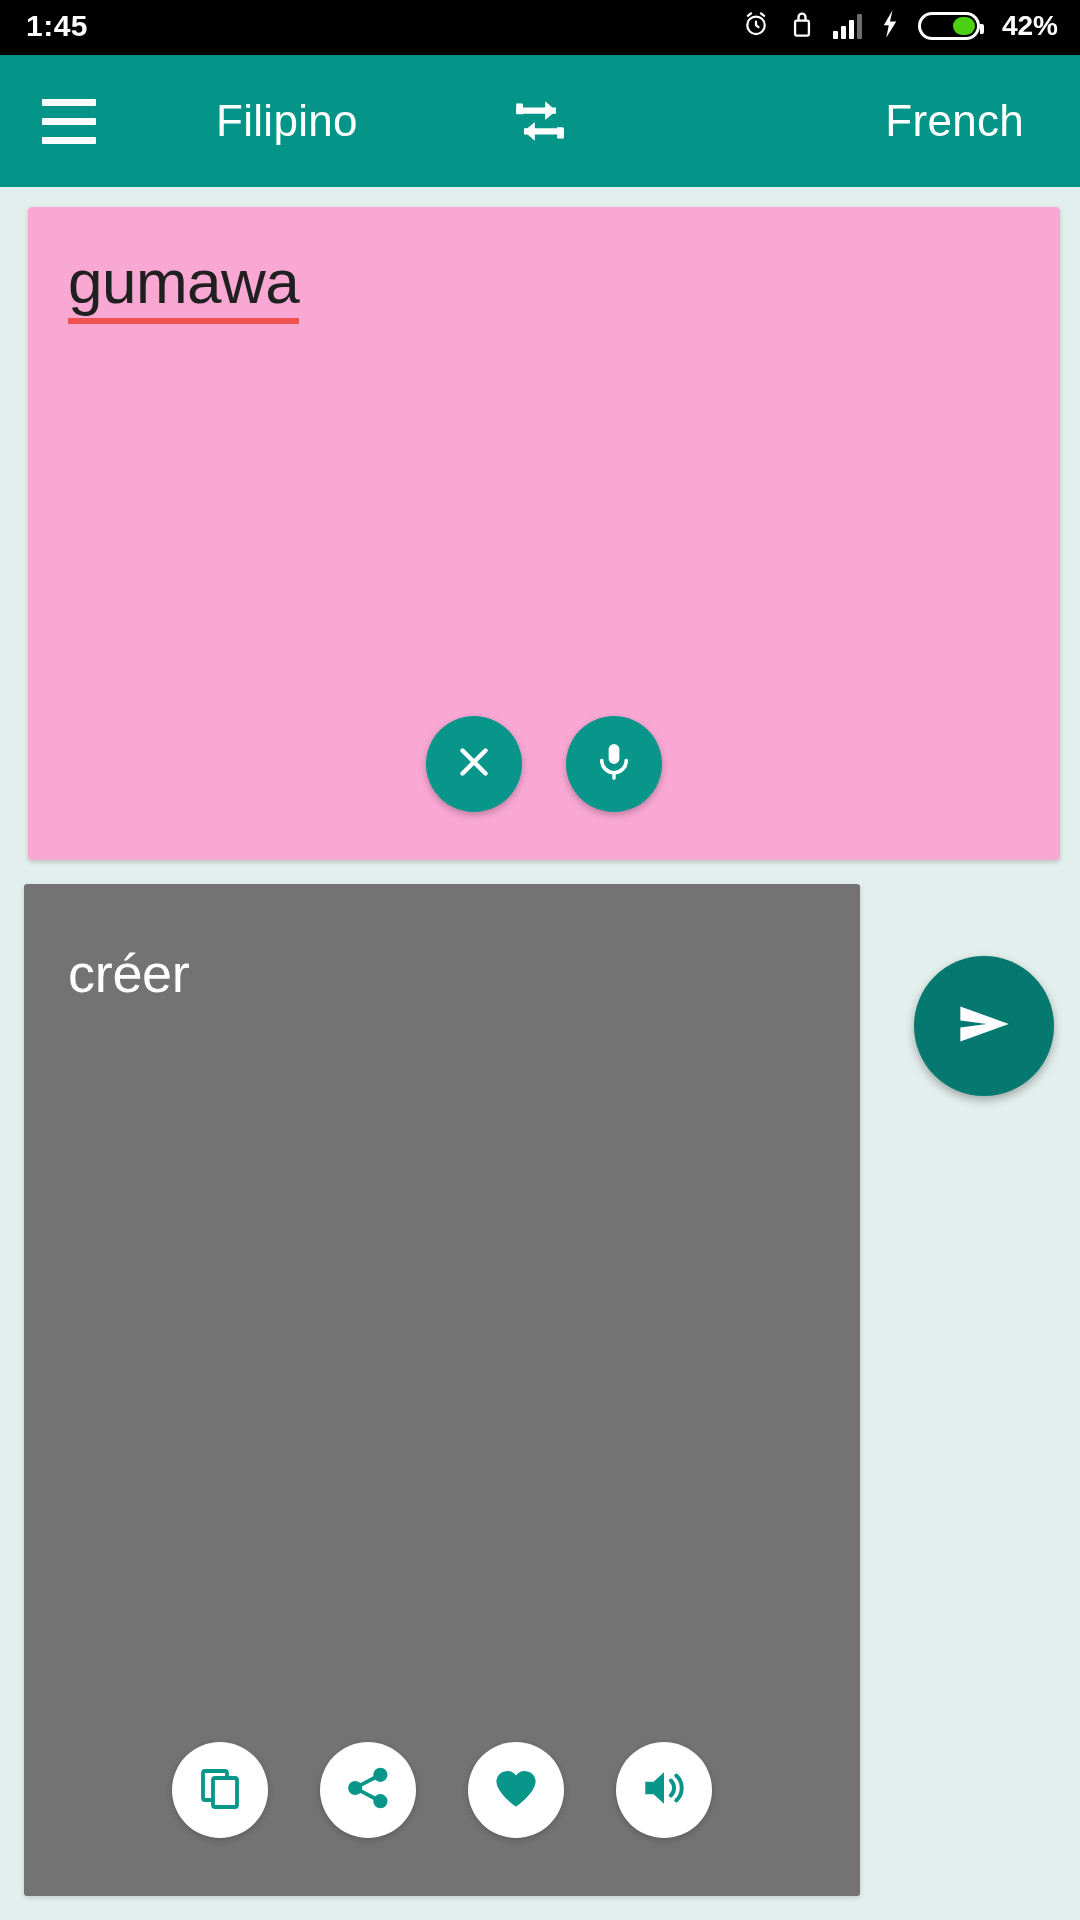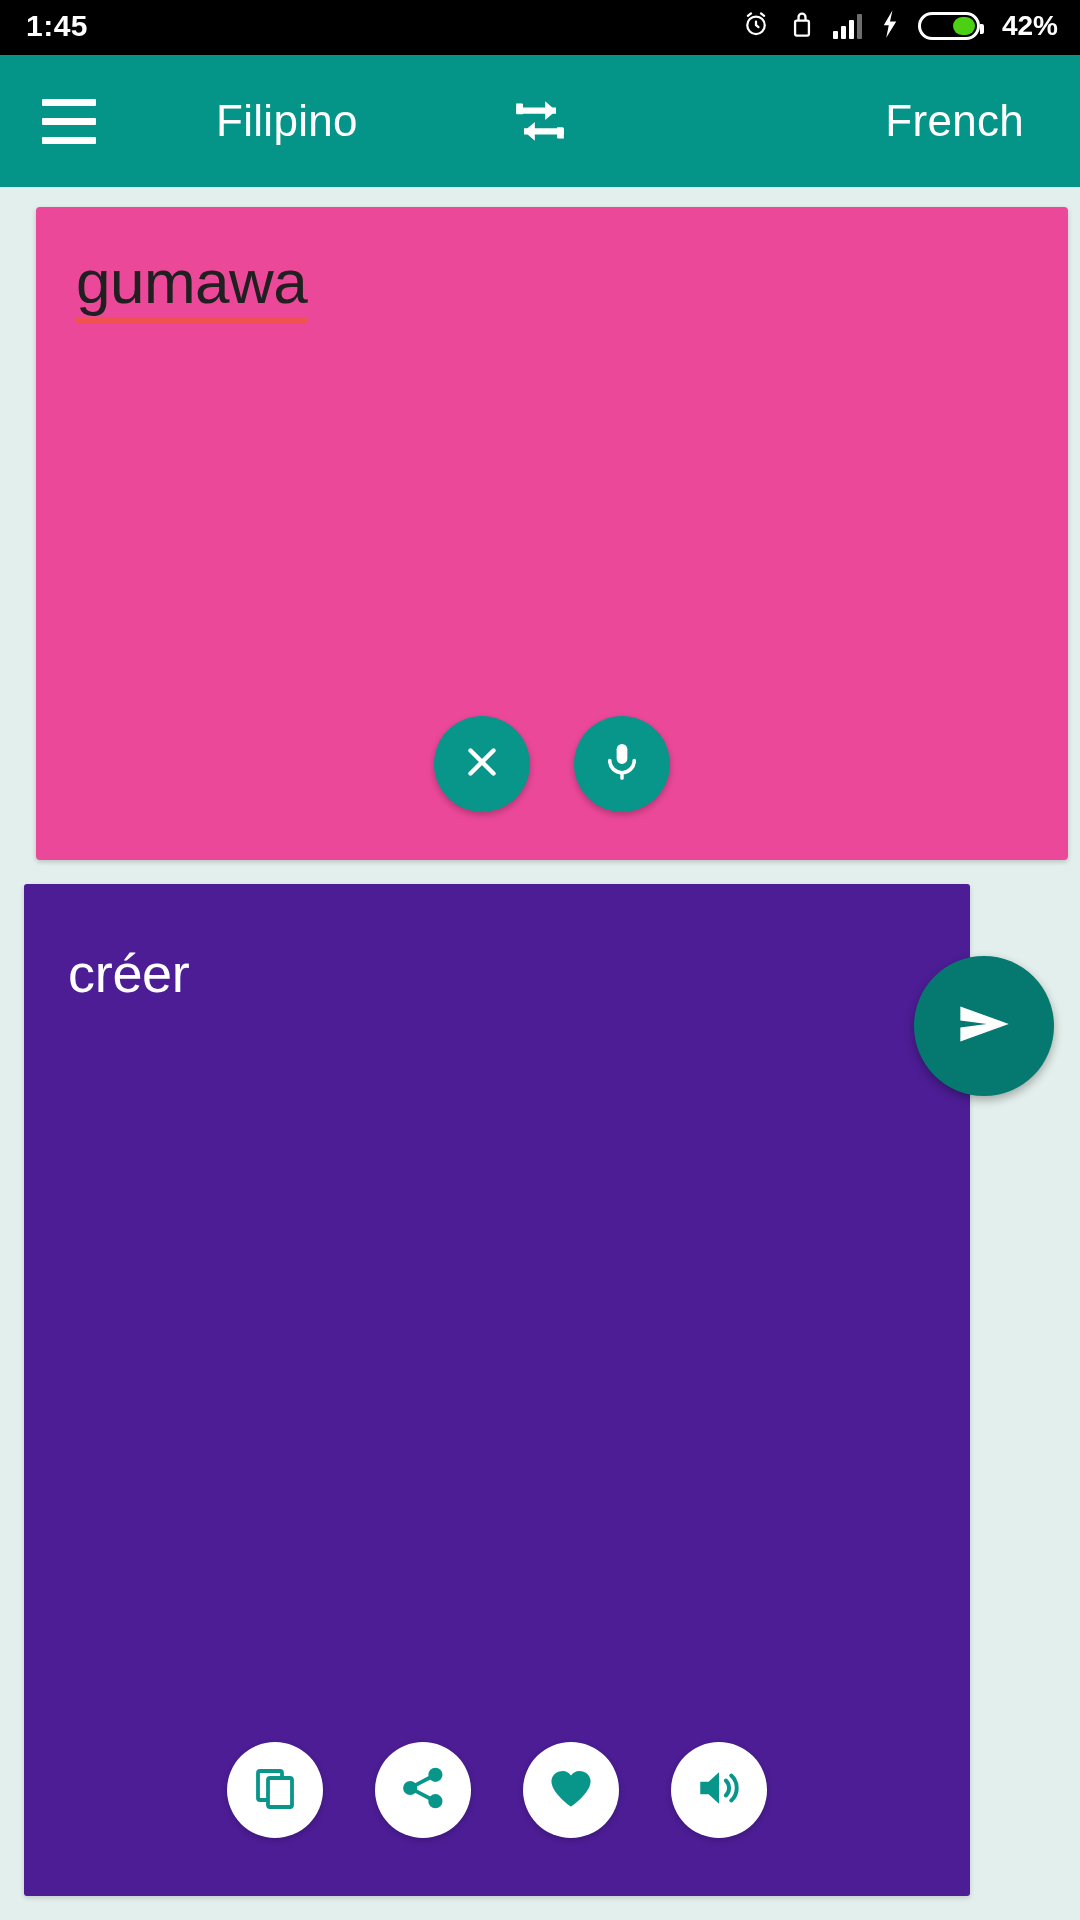--- a/index.html
+++ b/index.html
@@ -69,23 +69,23 @@
   .lang-src{ position:absolute; left:216px; }
   .lang-tgt{ position:absolute; right:56px; }
   .swap{
     position:absolute; left:50%; transform:translateX(-50%);
     width:74px;height:74px; display:flex;align-items:center;justify-content:center;
     cursor:pointer;
   }
 
   
   .src-card{
-    position:absolute; left:36px; top:207px;
+    position:absolute; left:28px; top:207px;
     width:1032px; height:653px;
-    background:#ec4899; border-radius:4px;
+    background:#f9a8d4; border-radius:4px;
     box-shadow:0 2px 5px rgba(0,0,0,.18);
     overflow:visible;
   }
   .src-text-wrap{ padding:42px 40px 0 40px; }
   .src-text{
     font-size:62px; color:#202020; font-weight:400;
     display:inline-block;
     border-bottom:6px solid #f0534f;
     line-height:1.08;
     padding-bottom:2px;
@@ -109,22 +109,22 @@
     width:140px;height:140px;border-radius:50%;
     background:#05786f;
     display:flex;align-items:center;justify-content:center;
     box-shadow:0 4px 10px rgba(0,0,0,.3);
     cursor:pointer; z-index:5;
   }
 
   
   .tgt-card{
     position:absolute; left:24px; top:884px;
-    width:946px; height:1012px;
-    background:#4c1d95; border-radius:3px;
+    width:836px; height:1012px;
+    background:#737373; border-radius:3px;
     box-shadow:0 2px 5px rgba(0,0,0,.15);
   }
   .tgt-text-wrap{ padding:58px 44px 0 44px; }
   .tgt-text{
     font-size:54px; color:#fff; font-weight:400; letter-spacing:-.3px;
   }
   .tgt-actions{
     position:absolute; left:0; right:0; bottom:58px;
     display:flex; justify-content:center; gap:52px;
   }

